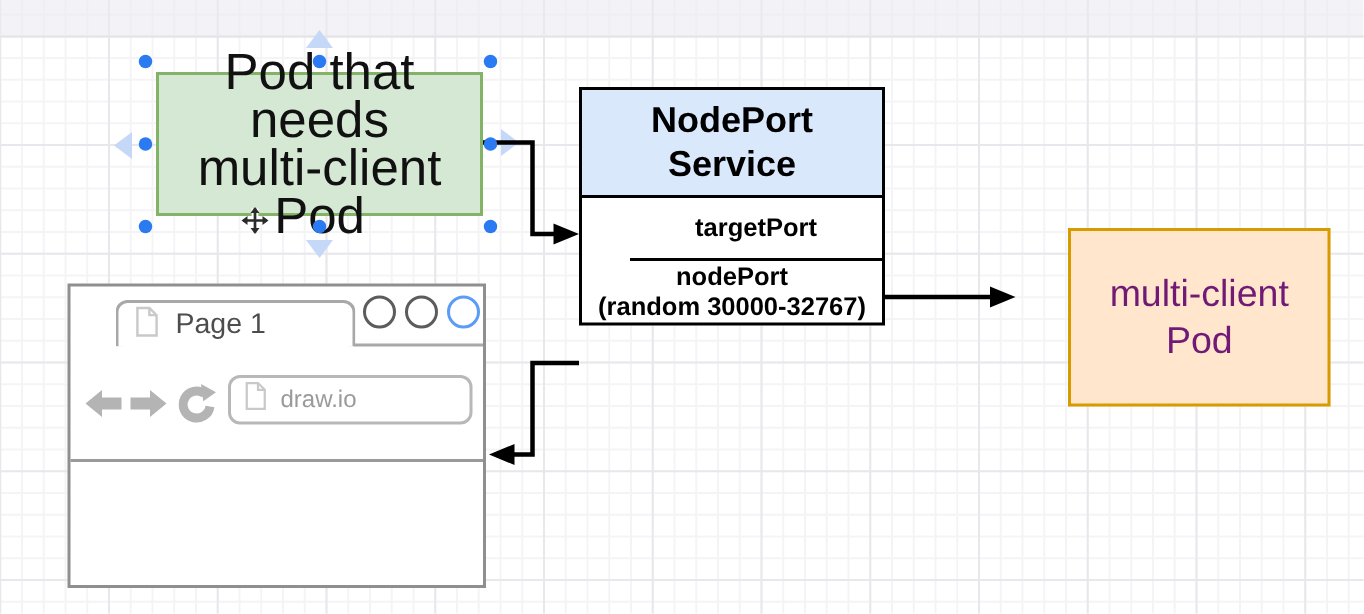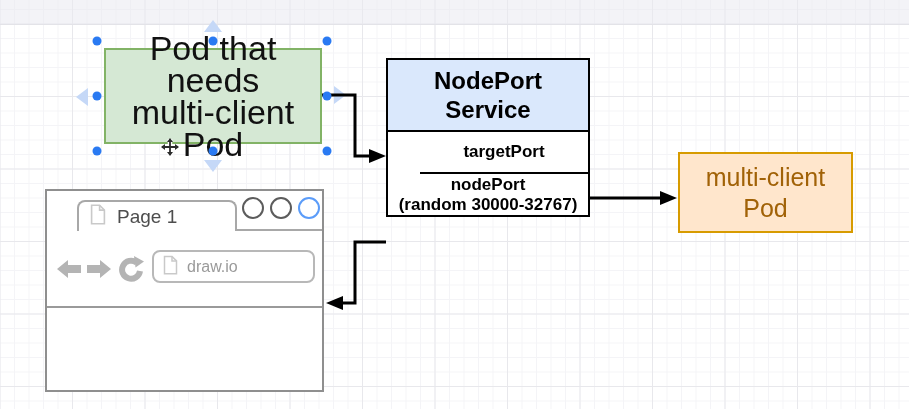--- a/index.html
+++ b/index.html
@@ -45,24 +45,24 @@
     font-size:34px;line-height:32px;color:#111;text-align:center;}
   .service{position:absolute;left:386px;top:58px;width:204px;
     border:2.5px solid #000;background:#fff;box-sizing:border-box;}
   .svc-header{height:70px;background:#dae8fc;border-bottom:2.5px solid #000;
     display:flex;flex-direction:column;align-items:center;justify-content:center;
     font-size:24px;line-height:29px;font-weight:bold;color:#000;text-align:center;}
   .svc-row{border-bottom:2.5px solid #000;display:flex;flex-direction:column;
     align-items:center;justify-content:center;font-size:17px;font-weight:bold;
     color:#000;text-align:center;line-height:20px;}
   .r1{height:40px;} .r2{height:40px;margin-left:32px;} .r3{height:41px;border-bottom:none;}
-  .client-box{position:absolute;left:678px;top:152px;width:175px;height:81px;
+  .client-box{position:absolute;left:712px;top:152px;width:175px;height:119px;
     background:#ffe6cc;border:2px solid #d79b00;box-sizing:border-box;
     display:flex;flex-direction:column;align-items:center;justify-content:center;
-    font-size:25px;line-height:31px;color:#a16207;text-align:center;}
+    font-size:25px;line-height:31px;color:#701a75;text-align:center;}
 
   .overlay{position:absolute;left:0;top:0;pointer-events:none;}
 </style>
 </head>
 <body>
 
 <div class="canvas">
   <div class="top-band"></div>
 
   <div class="browser-frame"></div>

